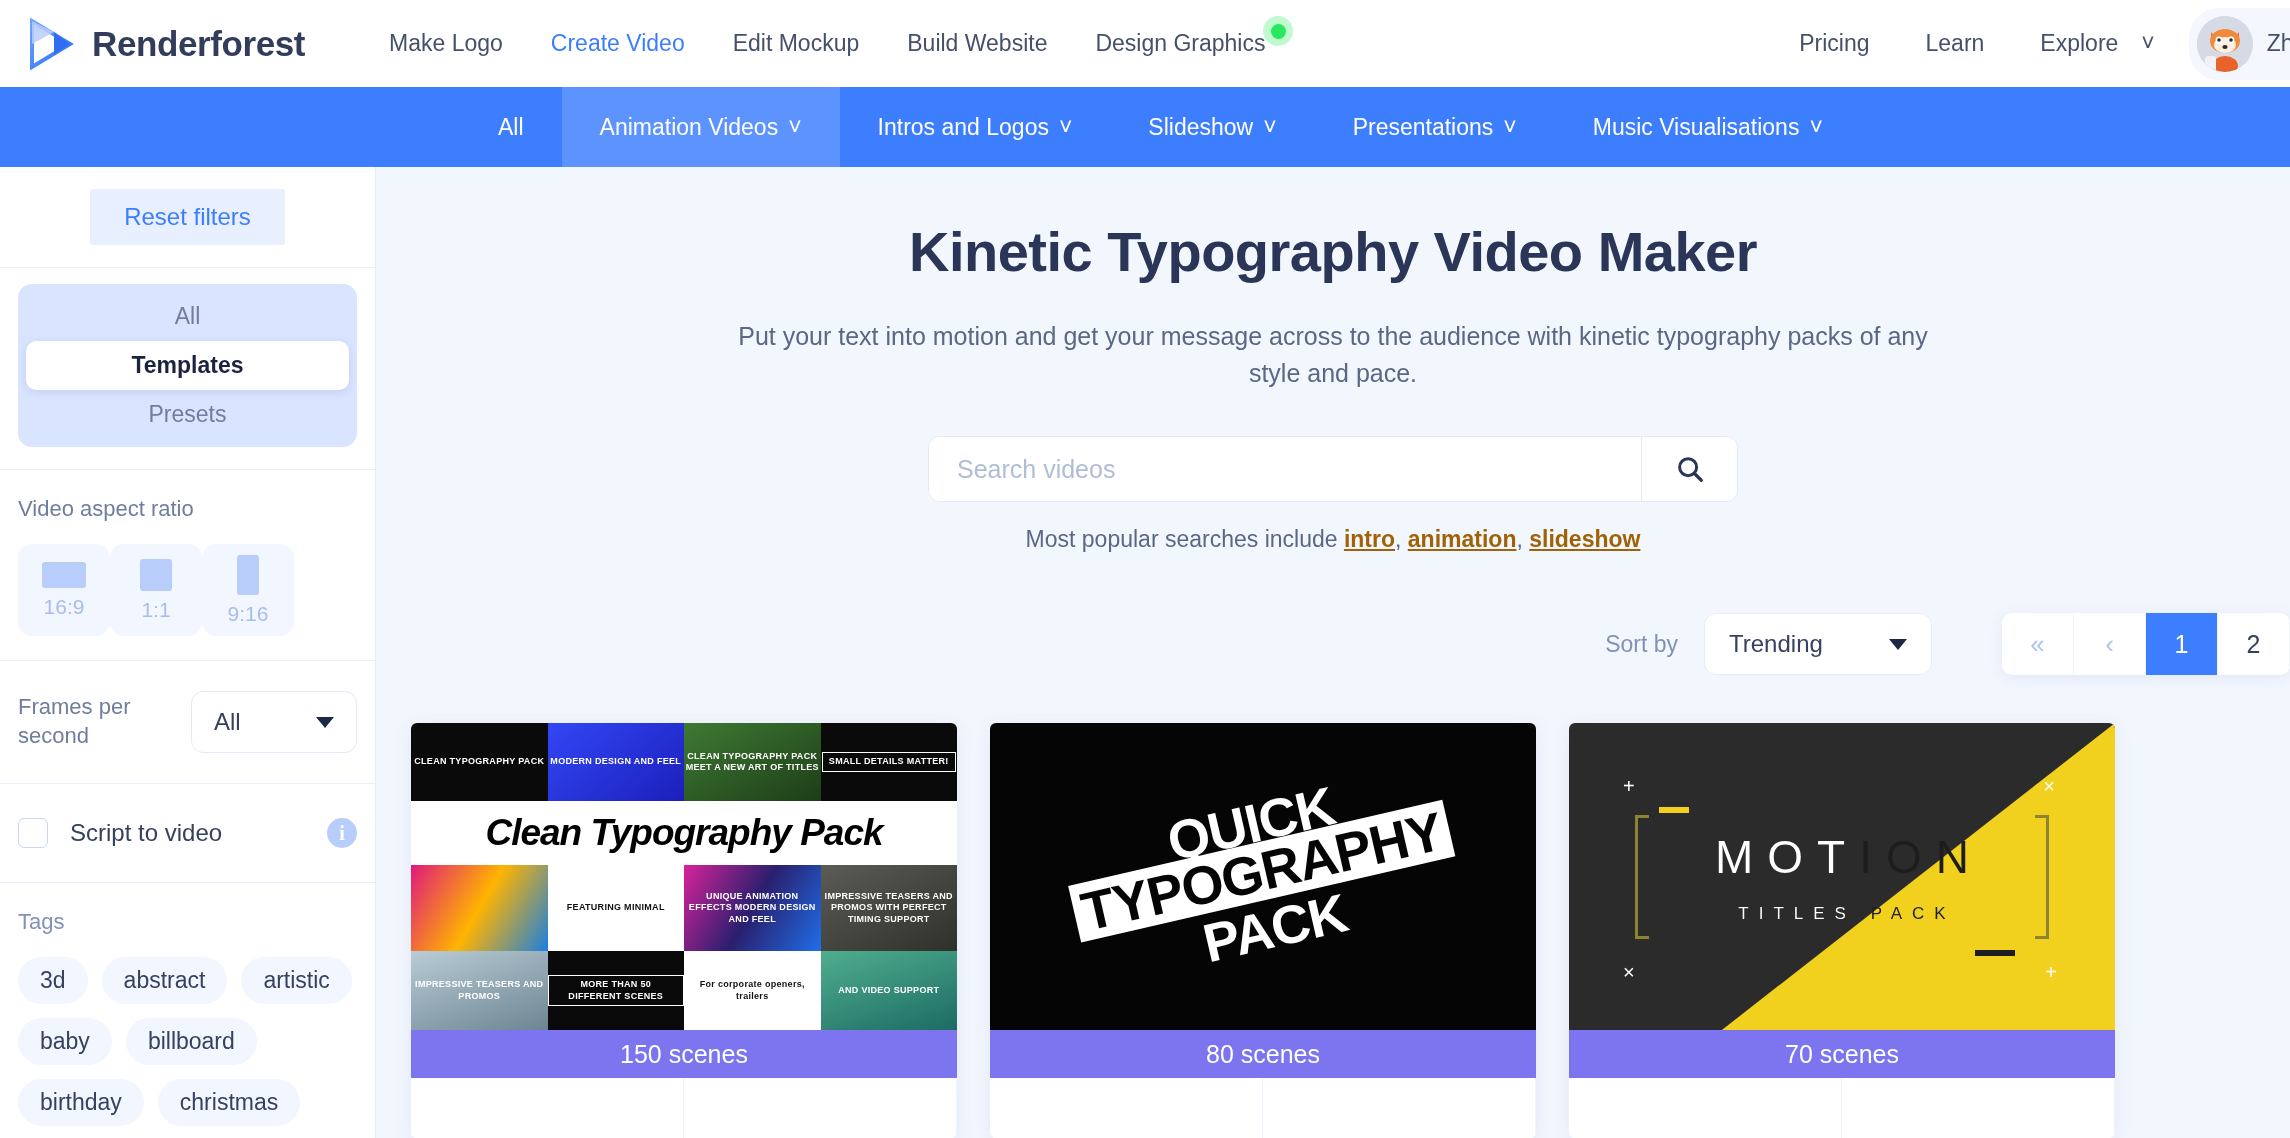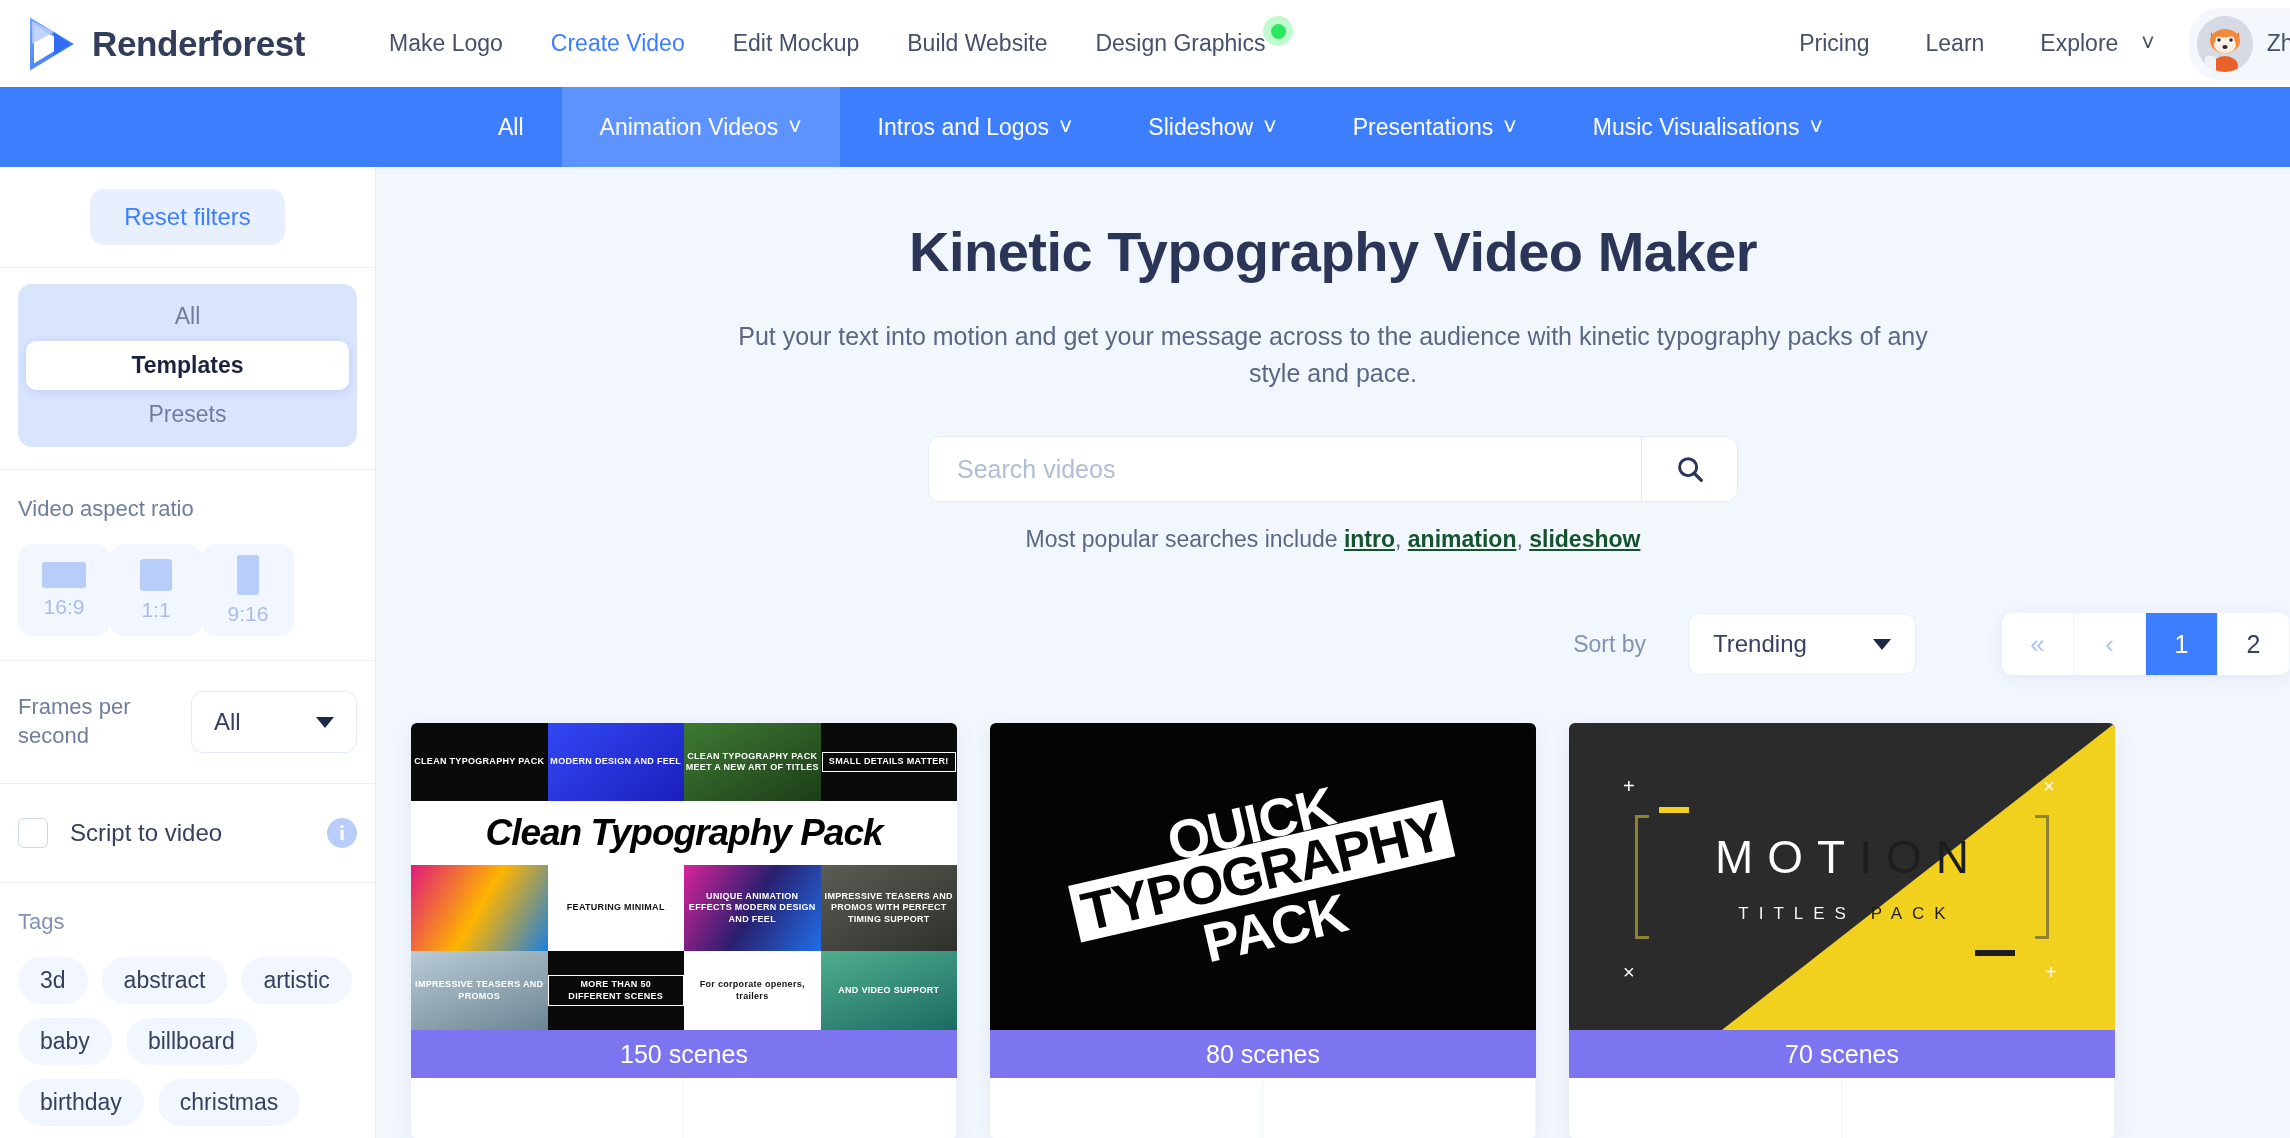--- a/index.html
+++ b/index.html
@@ -76,21 +76,21 @@
 
   
   .sidebar {
     position: absolute; top: 167px; left: 0; width: 376px; height: 971px;
     background: #ffffff; border-right: 1px solid #e6edfa; z-index: 10;
   }
   .sb-divider { height: 1px; background: #e9effb; margin: 0; }
   .reset-row { display: flex; justify-content: center; padding: 22px 0 22px; }
   .reset-btn {
     background: #e8f0ff; color: #3d7eff; font-size: 24px;
-    padding: 14px 34px; border-radius: 14px; border: none;
+    padding: 14px 34px; border-radius: 3px; border: none;
   }
   .seg-wrap { padding: 16px 18px 22px; }
   .segmented {
     background: #d9e4ff; border-radius: 14px; padding: 8px;
     display: flex; flex-direction: column; gap: 0;
   }
   .seg-opt {
     text-align: center; font-size: 23px; color: #6f7d9e;
     padding: 11px 0; border-radius: 10px;
   }
@@ -173,26 +173,26 @@
   }
   .search-input::placeholder { color: #b0bdd6; }
   .search-btn {
     width: 96px; border-left: 1px solid #e2eafa; background: #fff;
     display: flex; align-items: center; justify-content: center;
   }
   .popular {
     text-align: center; margin-top: 24px; font-size: 23px; color: #5a6785;
   }
   .popular a {
-    color: #14532d; font-weight: bold; text-decoration: underline;
+    color: #a16207; font-weight: bold; text-decoration: underline;
   }
 
   .toolbar {
     display: flex; align-items: center; justify-content: flex-end;
-    margin-top: 60px; padding-right: 0px; gap: 42px;
+    margin-top: 60px; padding-right: 0px; gap: 26px;
   }
   .sortby-label { font-size: 23px; color: #8292b5; }
   .sort-select {
     width: 228px; height: 62px; background: #fff; border: 1px solid #e6edfa;
     border-radius: 12px; display: flex; align-items: center;
     justify-content: space-between; padding: 0 24px;
     font-size: 24px; color: #36415f;
   }
   .pagination {
     display: flex; background: #fff; border-radius: 10px;

